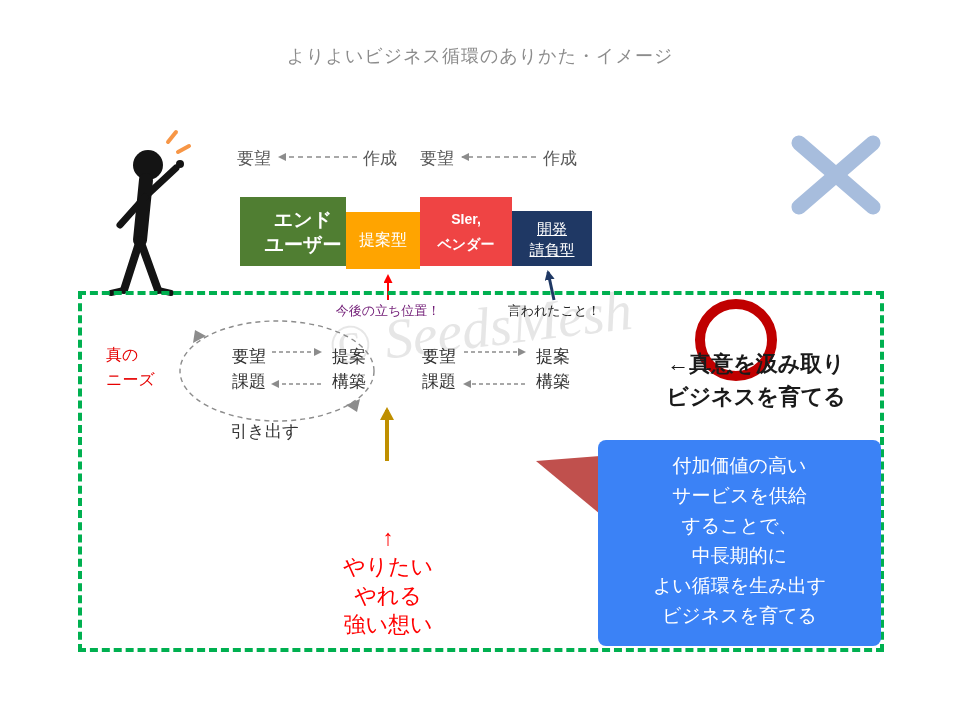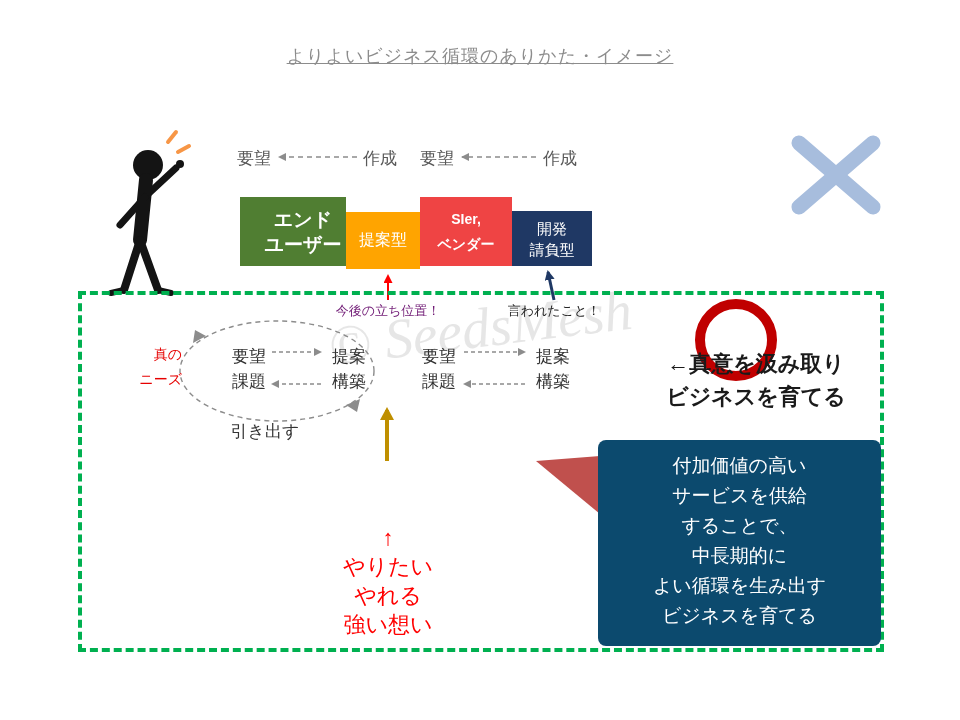--- a/index.html
+++ b/index.html
@@ -2,67 +2,67 @@
 <html><head>
 <meta charset="utf-8">
 <style>
   * { margin:0; padding:0; box-sizing:border-box; }
   body { background:#ffffff; font-family:"Liberation Sans","DejaVu Sans",sans-serif; }
   .slide { position:relative; width:960px; height:720px; background:#ffffff; overflow:hidden; }
 
   .abs { position:absolute; }
   .pre { white-space:pre-line; }
 
-  .title { left:0; top:44px; width:960px; font-size:18px; color:#8c8c8c; letter-spacing:1px; text-align:center; z-index:2;text-decoration:underline; }
+  .title { left:0; top:44px; width:960px; font-size:18px; color:#8c8c8c; letter-spacing:1px; text-align:center; z-index:2; }
 
   .watermark { left:200px; top:296px; width:560px; font-family:"Liberation Serif","DejaVu Serif",serif;
                font-style:italic; font-size:56px; color:rgba(100,100,100,0.16);
                transform:rotate(-7deg); text-align:center; z-index:0; pointer-events:none; }
 
   .shapes { left:0; top:0; width:960px; height:720px; z-index:1; }
 
   .tf { top:147px; width:48px; font-size:17px; color:#595959; text-align:center; z-index:2; }
   .tf1 { left:230px; } .tf2 { left:356px; } .tf3 { left:413px; } .tf4 { left:536px; }
 
   .crossed-note { left:596px; top:138px; width:292px; font-size:22px; color:#1a1a1a;
                   line-height:33px; text-align:center; z-index:2; }
 
   .actor { display:flex; align-items:center; justify-content:center; color:#ffffff;
            text-align:center; z-index:2; white-space:pre-line; }
   .box-enduser  { left:240px; top:197px; width:106px; height:69px; background:#507E32; font-size:19px; font-weight:bold; line-height:25px;padding-left:20px; }
   .box-proposal { left:346px; top:212px; width:74px;  height:57px; background:#FFA400; font-size:16px; z-index:3; }
   .box-sier     { left:420px; top:197px; width:92px;  height:69px; background:#ef4444; font-size:14px; font-weight:bold; line-height:25px; }
-  .box-contract { left:512px; top:211px; width:80px;  height:55px; background:#1F3864; font-size:15px; line-height:21px; z-index:3; }
+  .box-contract { left:512px; top:211px; width:80px;  height:55px; background:#1F3864; font-size:15px; line-height:21px; z-index:3;text-decoration:underline; }
 
   .pos-label { top:302px; font-size:13px; text-align:center; z-index:2; }
   .pos-future { left:330px; width:116px; color:#701a75; }
   .pos-legacy { left:494px; width:120px; color:#262626; }
 
   .cycle-border { left:78px; top:291px; width:806px; height:361px;
                   border:4px dashed #00B050; z-index:1; }
 
-  .true-needs { left:106px; top:342px; width:76px; font-size:14px; color:#E60000;
-                line-height:25px; text-align:right; z-index:2; }
+  .true-needs { left:106px; top:342px; width:76px; font-size:16px; color:#E60000;
+                line-height:25px; text-align:left; z-index:2; }
 
   .cycle-group { top:344px; width:48px; font-size:17px; color:#333333; line-height:25px;
                  text-align:center; z-index:2; white-space:pre-line; }
   .g1 { left:225px; } .g2 { left:325px; } .g3 { left:415px; } .g4 { left:529px; }
 
   .draw-out { left:217px; top:420px; width:96px; font-size:17px; color:#333333; text-align:center; z-index:2; }
 
   .insight { left:616px; top:347px; width:280px; font-size:22px; color:#1a1a1a;
              line-height:33px; text-align:center; z-index:2;font-weight:bold; }
 
   .key-solution { left:215px; top:470px; width:345px; font-size:40px; color:#BF8F00;
                   text-align:center; z-index:2; }
 
   .passion { left:318px; top:523px; width:140px; font-size:22px; color:#FF0000;
              line-height:29px; text-align:center; z-index:2; }
 
-  .bubble { left:598px; top:440px; width:283px; height:206px; background:#0c4a6e; border-radius:8px;
+  .bubble { left:598px; top:440px; width:283px; height:206px; background:#3b82f6; border-radius:8px;
             color:#ffffff; font-size:19px; line-height:30px; text-align:center;
             padding-top:11px; z-index:2; white-space:pre-line; }
 </style>
 </head>
 <body>
 
 <div class="slide">
 
   <div class="abs watermark">© SeedsMesh</div>
 

